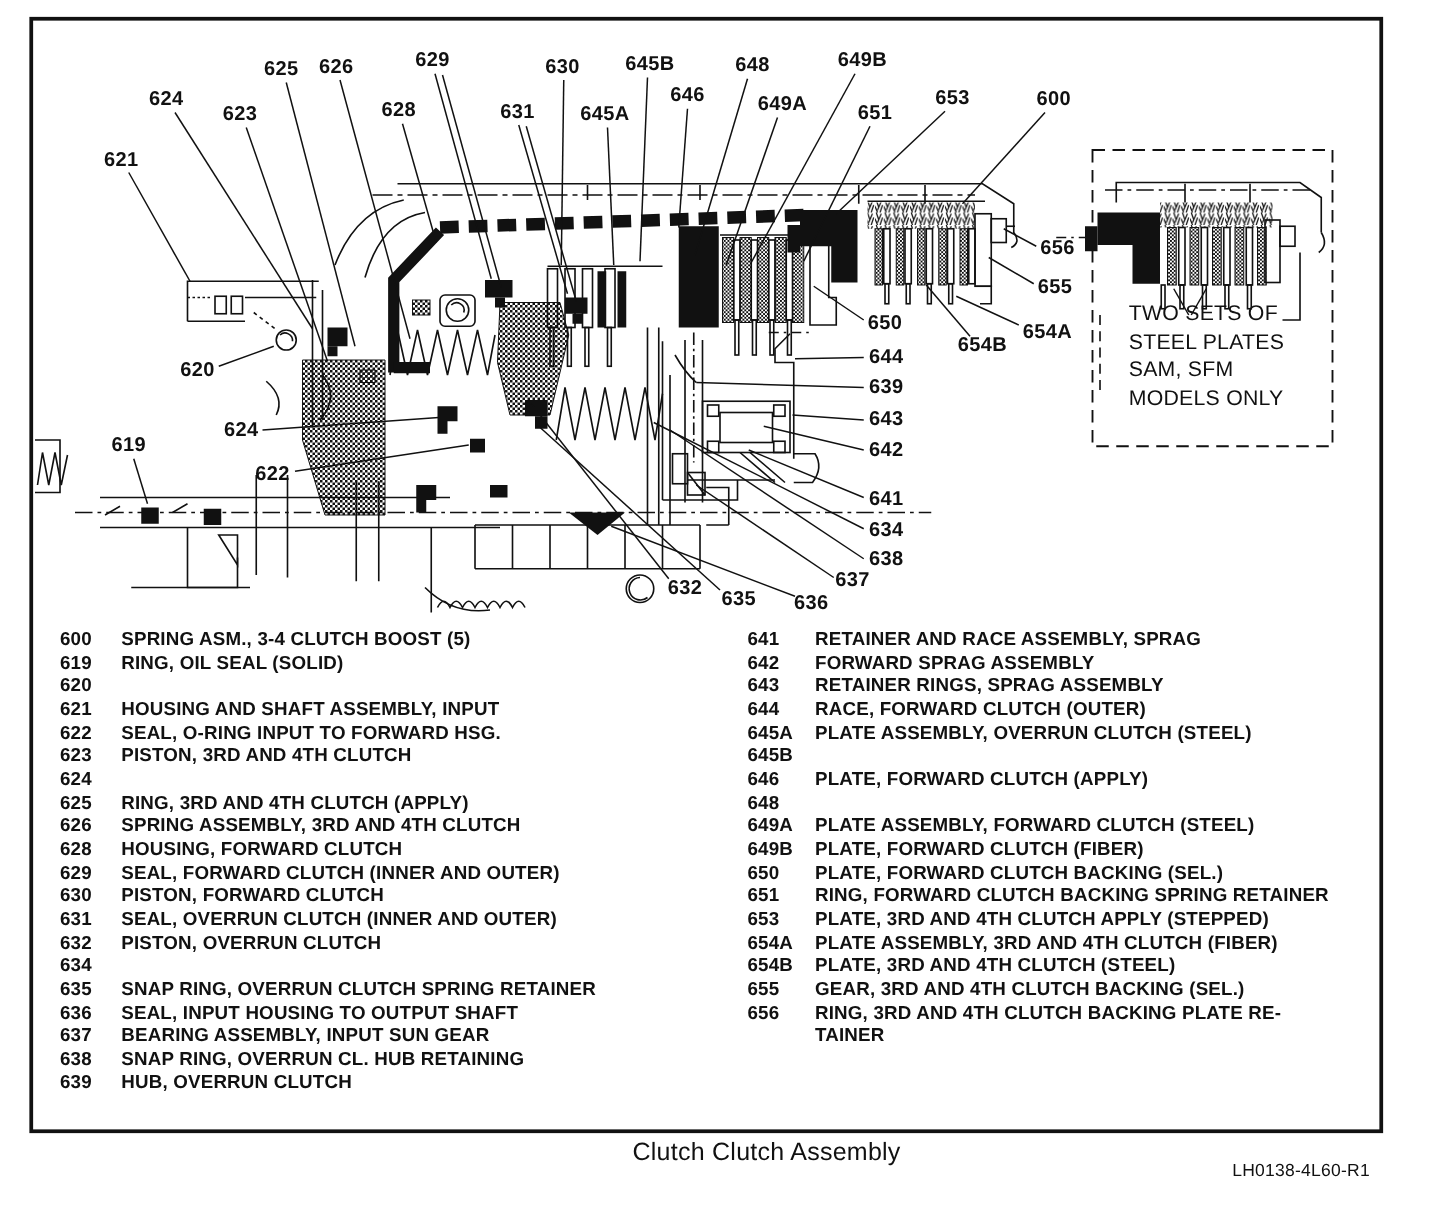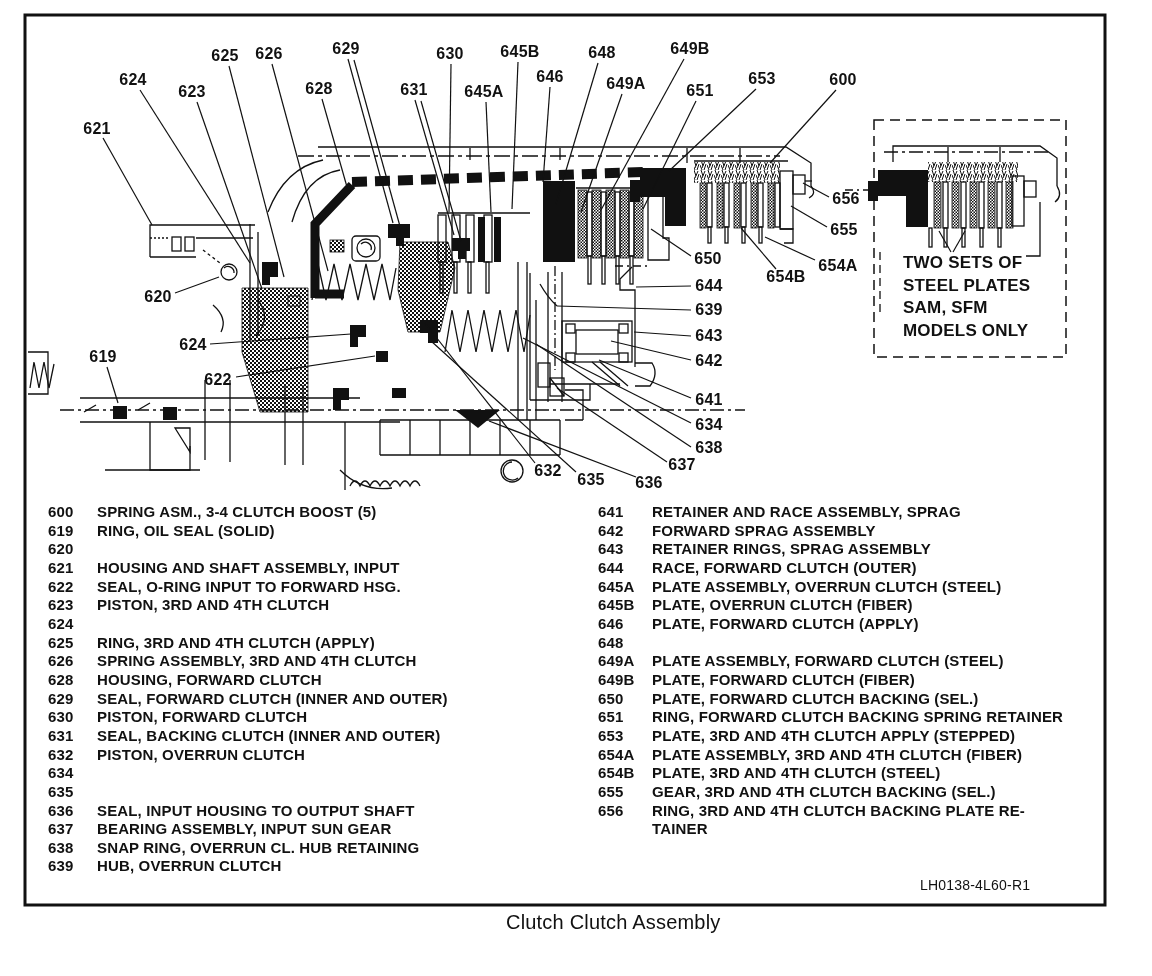--- a/index.html
+++ b/index.html
@@ -17,23 +17,23 @@
     position:absolute;top:503px;font-size:15px;font-weight:700;
     letter-spacing:.15px;line-height:18.65px;white-space:nowrap;
   }
   #plist-left{left:48px;}
   #plist-right{left:598px;}
   .prow{display:flex;}
   .pnum{flex:0 0 49px;}
   #plist-right .pnum{flex:0 0 54px;}
   .pdesc{white-space:pre-line;}
   .caption{position:absolute;left:506px;top:911px;font-size:20px;letter-spacing:.2px;}
-  .ref{position:absolute;left:920px;top:877px;width:176px;text-align:left;font-size:14px;letter-spacing:.2px;}
+  .ref{position:absolute;left:920px;top:928px;width:176px;text-align:right;font-size:14px;letter-spacing:.2px;}
   .inset-note{
-    position:absolute;left:903px;top:252px;font-size:17px;font-weight:700;
+    position:absolute;left:903px;top:240px;font-size:17px;font-weight:400;
     line-height:22.5px;letter-spacing:.2px;white-space:nowrap;
   }
 </style>
 </head>
 <body>
 
 <div class="stage">
 
   <svg class="diagram" width="1152" height="976" viewBox="0 0 1152 976">
     <defs>
@@ -387,31 +387,32 @@
       <div class="prow">
         <span class="pnum">629</span>
         <span class="pdesc">SEAL, FORWARD CLUTCH (INNER AND OUTER)</span>
       </div>
       <div class="prow">
         <span class="pnum">630</span>
         <span class="pdesc">PISTON, FORWARD CLUTCH</span>
       </div>
       <div class="prow">
         <span class="pnum">631</span>
-        <span class="pdesc">SEAL, BACKING CLUTCH (INNER AND OUTER)</span>
+        <span class="pdesc">SEAL, OVERRUN CLUTCH (INNER AND OUTER)</span>
       </div>
       <div class="prow">
         <span class="pnum">632</span>
         <span class="pdesc">PISTON, OVERRUN CLUTCH</span>
       </div>
       <div class="prow">
         <span class="pnum">634</span>
       </div>
       <div class="prow">
         <span class="pnum">635</span>
+        <span class="pdesc">SNAP RING, OVERRUN CLUTCH SPRING RETAINER</span>
       </div>
       <div class="prow">
         <span class="pnum">636</span>
         <span class="pdesc">SEAL, INPUT HOUSING TO OUTPUT SHAFT</span>
       </div>
       <div class="prow">
         <span class="pnum">637</span>
         <span class="pdesc">BEARING ASSEMBLY, INPUT SUN GEAR</span>
       </div>
       <div class="prow">
@@ -439,21 +440,20 @@
       <div class="prow">
         <span class="pnum">644</span>
         <span class="pdesc">RACE, FORWARD CLUTCH (OUTER)</span>
       </div>
       <div class="prow">
         <span class="pnum">645A</span>
         <span class="pdesc">PLATE ASSEMBLY, OVERRUN CLUTCH (STEEL)</span>
       </div>
       <div class="prow">
         <span class="pnum">645B</span>
-        <span class="pdesc">PLATE, OVERRUN CLUTCH (FIBER)</span>
       </div>
       <div class="prow">
         <span class="pnum">646</span>
         <span class="pdesc">PLATE, FORWARD CLUTCH (APPLY)</span>
       </div>
       <div class="prow">
         <span class="pnum">648</span>
       </div>
       <div class="prow">
         <span class="pnum">649A</span>

